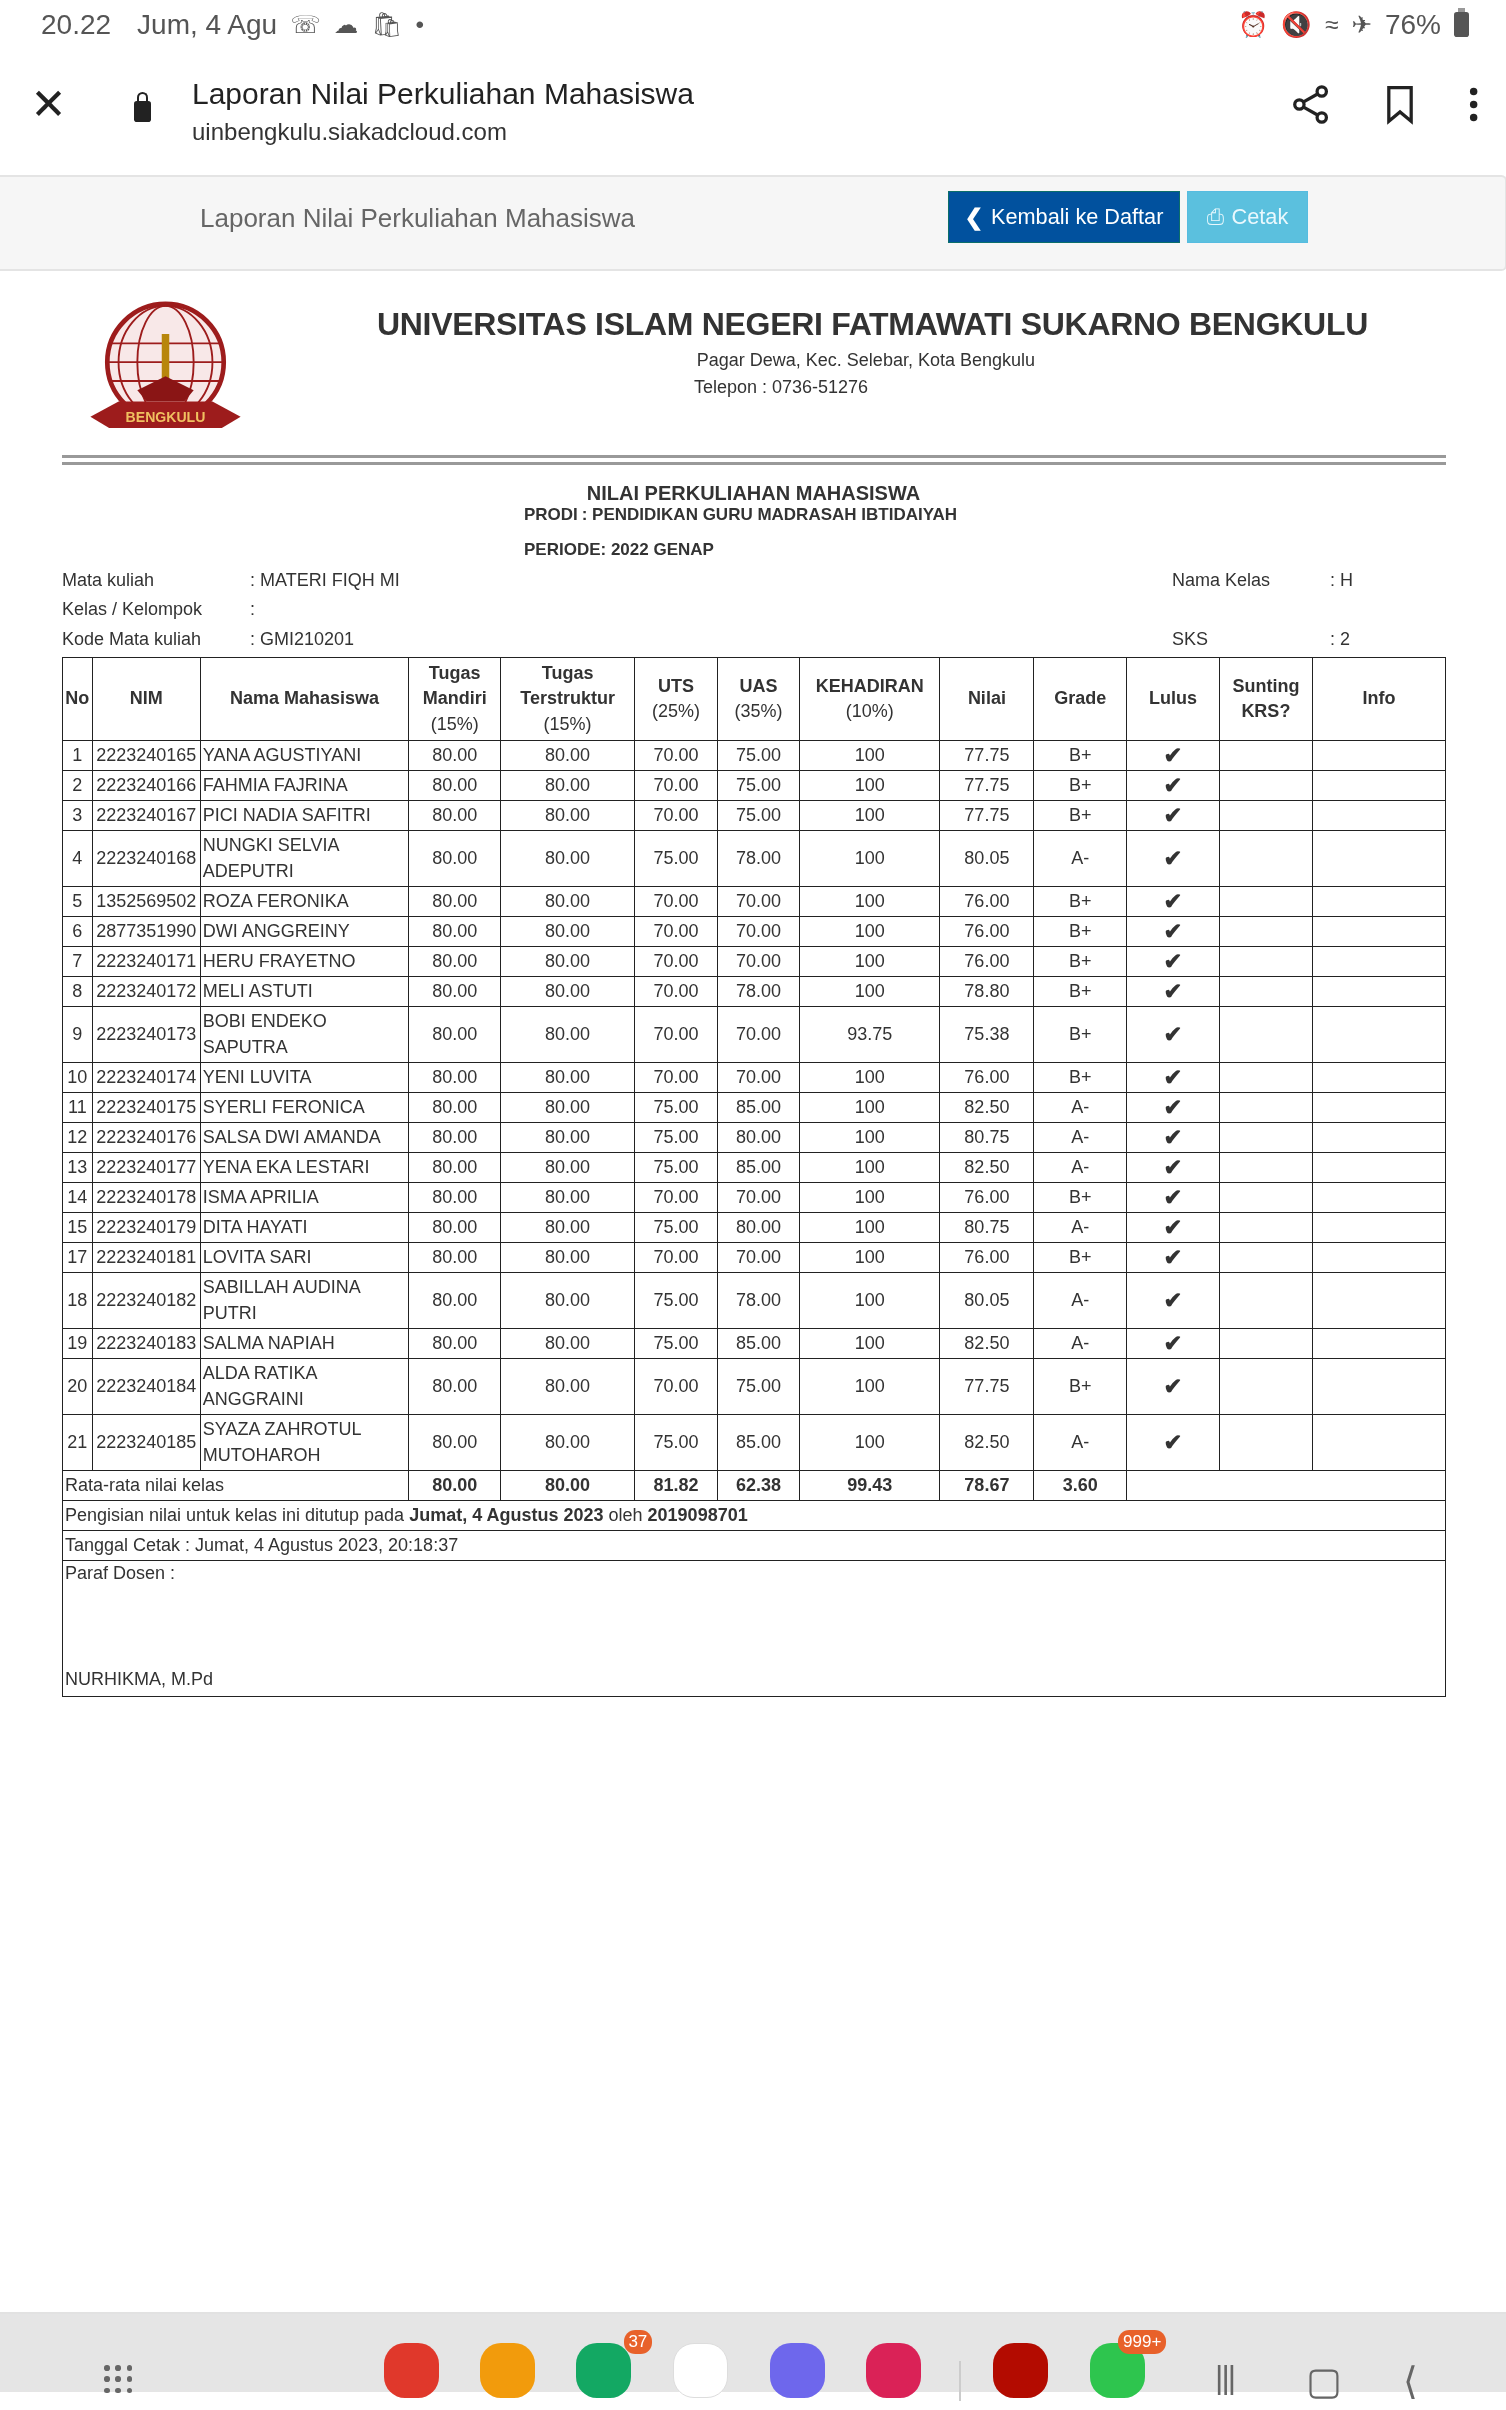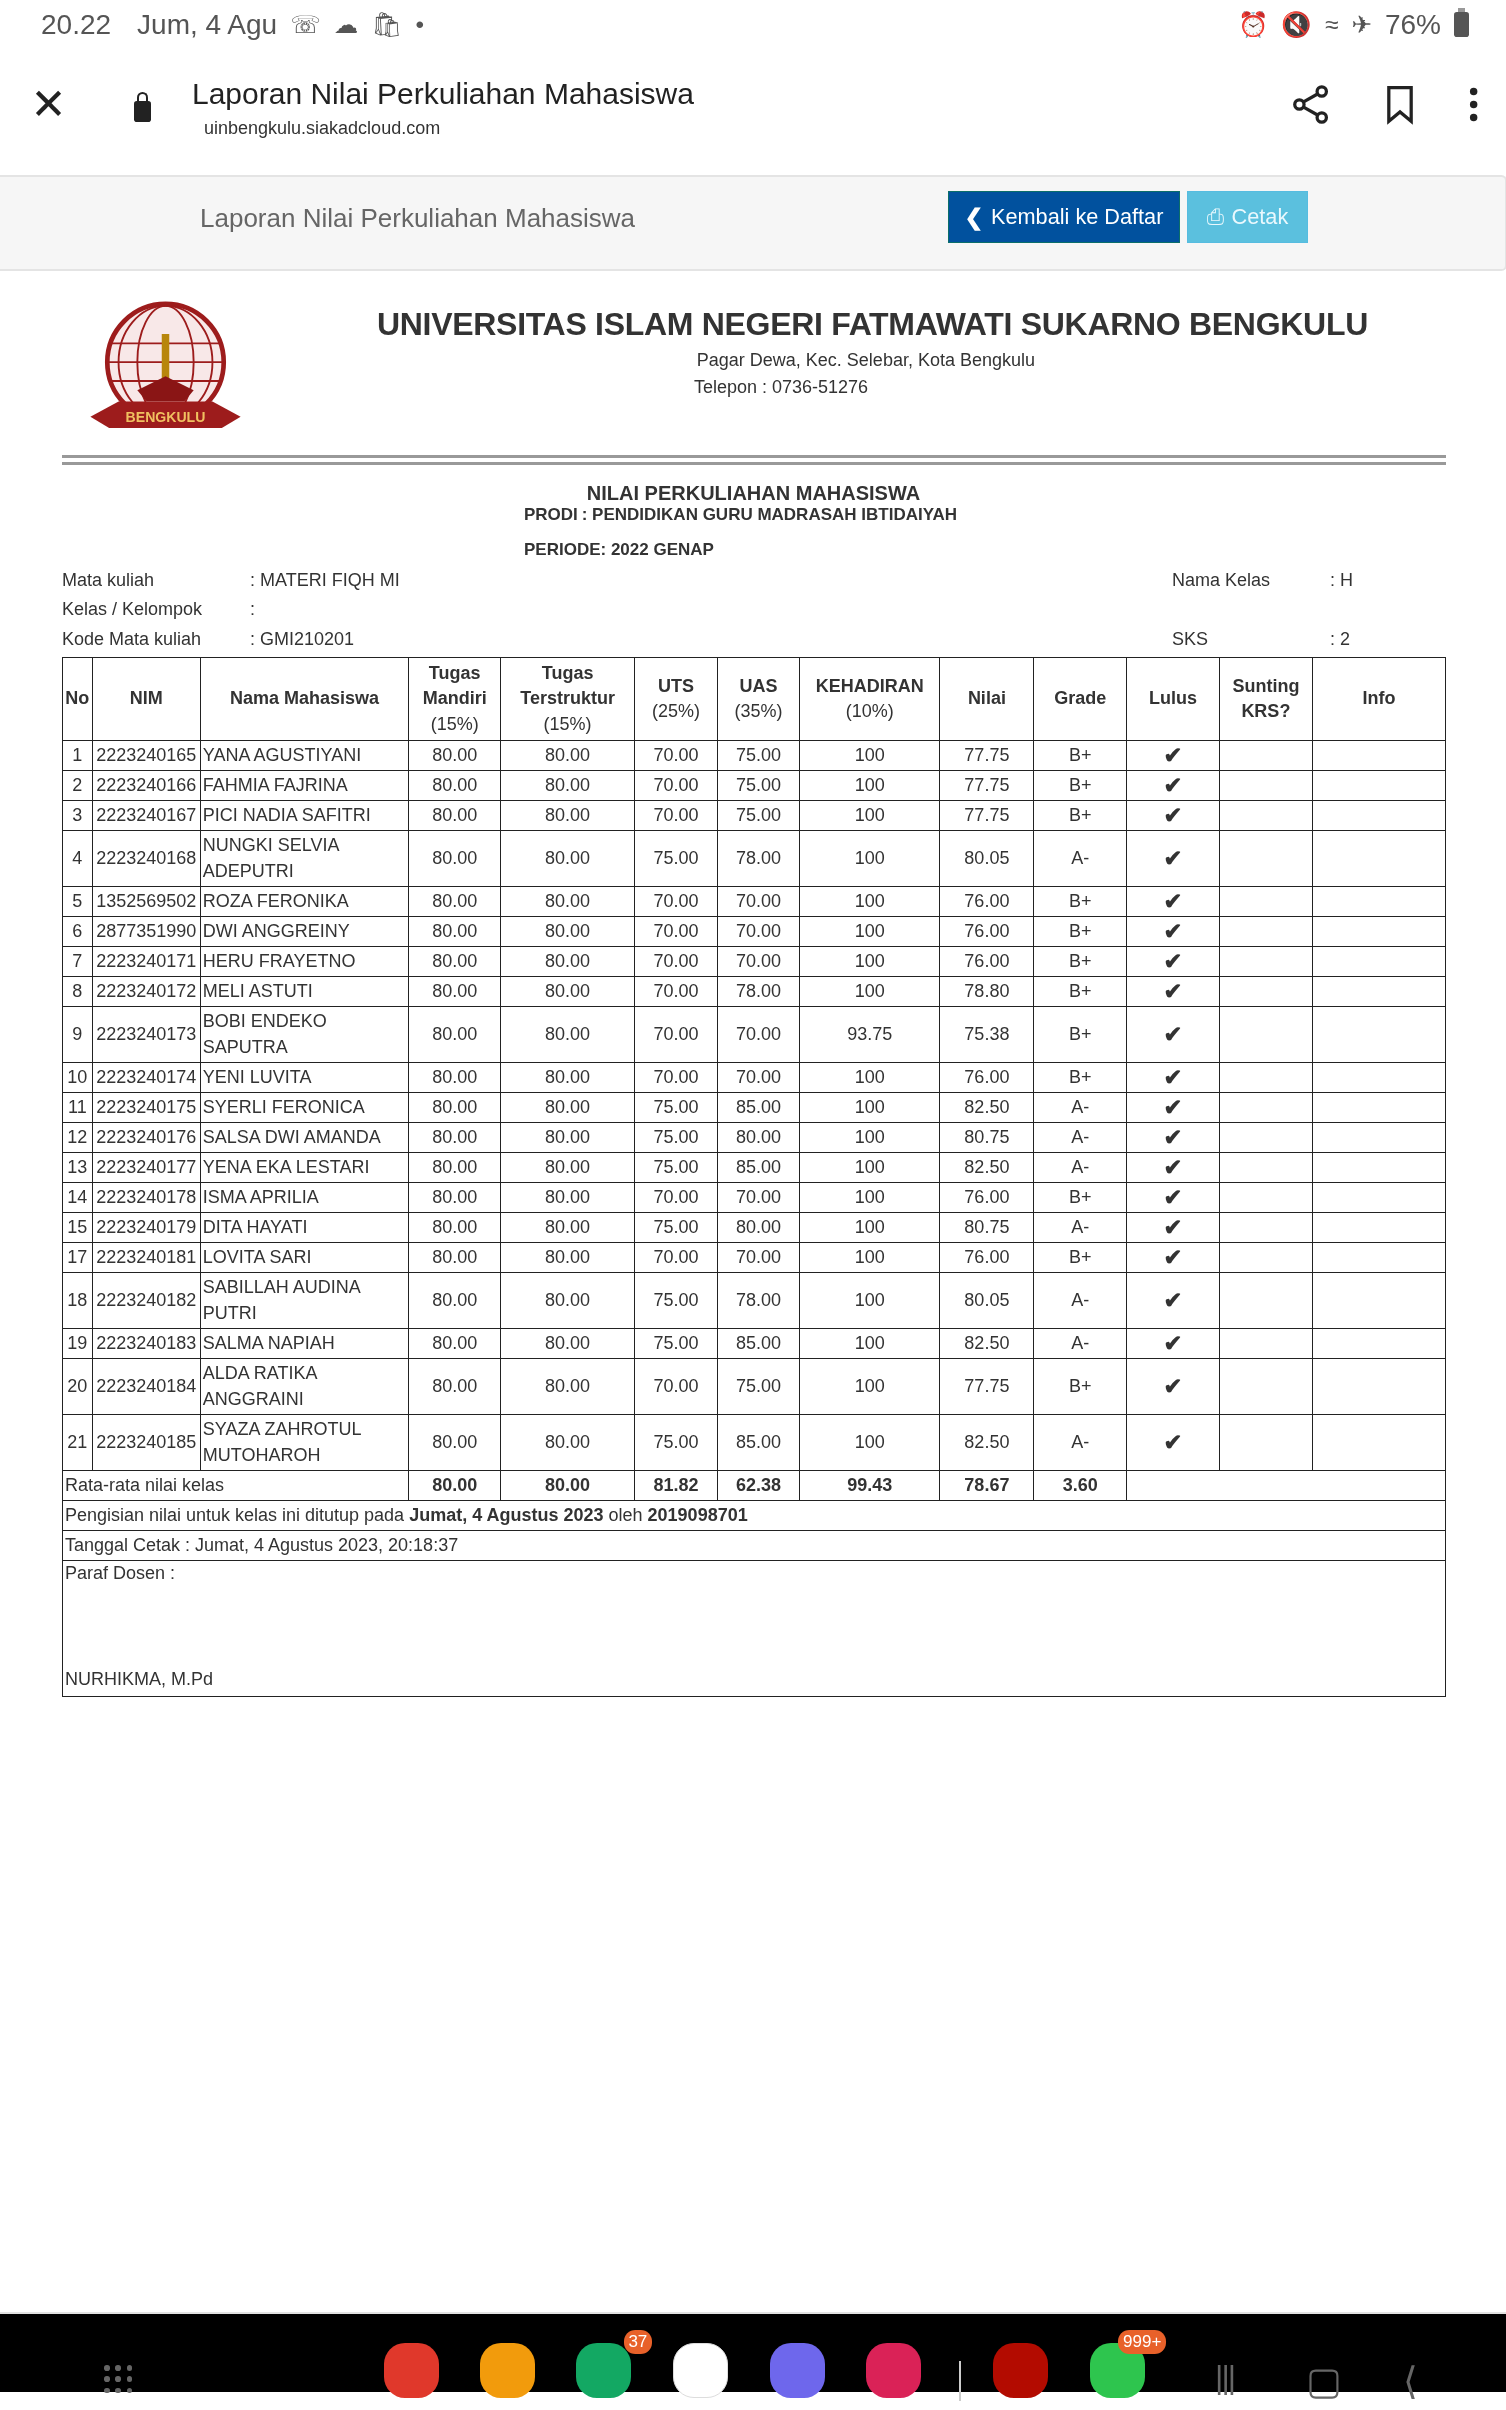--- a/index.html
+++ b/index.html
@@ -12,21 +12,21 @@
   .sb-icon { display: inline-block; font-size: 24.5px; color: #555; }
   .battery { display: inline-block; width: 15px; height: 24.5px; background: #555; border-radius: 2.8px; position: relative; }
   .battery:before { content: ""; position: absolute; top: -3.8px; left: 3.8px; width: 7.5px; height: 3.8px; background: #999; }
 
   
   .browserbar { position: absolute; left: 0; top: 56px; width: 1507px; height: 113px; display: flex; align-items: center; }
   .close-btn { position: absolute; left: 28px; top: 28px; width: 41px; height: 41px; font-size: 43px; line-height: 41px; text-align: center; color: #222; }
   .lock { position: absolute; left: 134px; top: 45px; width: 17px; height: 21px; background: #222; border-radius: 2.8px; }
   .lock:before { content: ""; position: absolute; left: 2.8px; top: -9.4px; width: 7.5px; height: 9.4px; border: 2.8px solid #222; border-bottom: none; border-radius: 5.6px 5.6px 0 0; }
   .bb-title { position: absolute; left: 192px; top: 21px; font-size: 30px; color: #222; }
-  .bb-url { position: absolute; left: 204px; top: 62px; font-size: 18px; color: #333; }
+  .bb-url { position: absolute; left: 192px; top: 62px; font-size: 24px; color: #333; }
   .bb-actions { position: absolute; right: 28px; top: 28px; display: flex; gap: 51px; align-items: center; }
   .bb-actions svg { display: block; }
 
   
   .panel { position: absolute; left: 0; top: 175px; width: 1507px; height: 96px; background: #f6f6f6; border-top: 2.8px solid #e4e4e4; border-bottom: 2.8px solid #e4e4e4; border-right: 2.8px solid #e4e4e4; border-radius: 0 5.6px 5.6px 0; }
   .panel-title { position: absolute; left: 200px; top: 26px; font-size: 26px; color: #666; }
   .btn { position: absolute; top: 14px; height: 52px; color: #fff; font-size: 21.7px; display: flex; align-items: center; justify-content: center; gap: 7.5px; border: 1.9px solid; }
   .btn-back { left: 948px; width: 232px; background: #01519e; border-color: #0b6e6a; }
   .btn-print { left: 1187px; width: 121px; background: #5bc0de; border-color: #56bce0; color: #eaf8fd; }
 
@@ -54,21 +54,21 @@
   table.grades td.name { text-align: left; padding-left: 1.9px; }
   table.grades tr.tall td { height: 56px; }
   table.grades td.check { font-size: 22.6px; font-weight: bold; color: #333; }
   table.grades tr.avg td { font-weight: bold; }
   table.grades tr.avg td.lbl { text-align: left; font-weight: normal; padding-left: 1.9px; }
   table.grades td.full { text-align: left; padding-left: 1.9px; }
   table.grades td.sign { height: 136px; vertical-align: top; text-align: left; padding-left: 1.9px; position: relative; }
   .sign-name { position: absolute; left: 1.9px; bottom: 3.8px; }
 
   
-  .navbar { position: absolute; left: 0; top: 2312px; width: 1507px; height: 80px; border-top: 2.8px solid #e2e2e2; background: #000000; }
+  .navbar { position: absolute; left: 0; top: 2312px; width: 1507px; height: 80px; border-top: 2.8px solid #e2e2e2; background: #e5e5e5; }
   .app { position: absolute; top: 29px; width: 55px; height: 55px; border-radius: 21px; }
   .badge { position: absolute; top: -13px; right: -21px; background: #e8612a; color: #fff; font-size: 17px; padding: 1.9px 4.7px; border-radius: 11.3px; }
   .grid-icon { position: absolute; left: 104px; top: 51px; width: 34px; height: 34px; }
   .grid-icon span { position: absolute; width: 5.6px; height: 5.6px; border-radius: 2.8px; background: #666; }
   .nav-sys { position: absolute; top: 45px; color: #666; font-size: 38px; }
 </style>
 </head>
 <body>
 
 <div class="statusbar">

